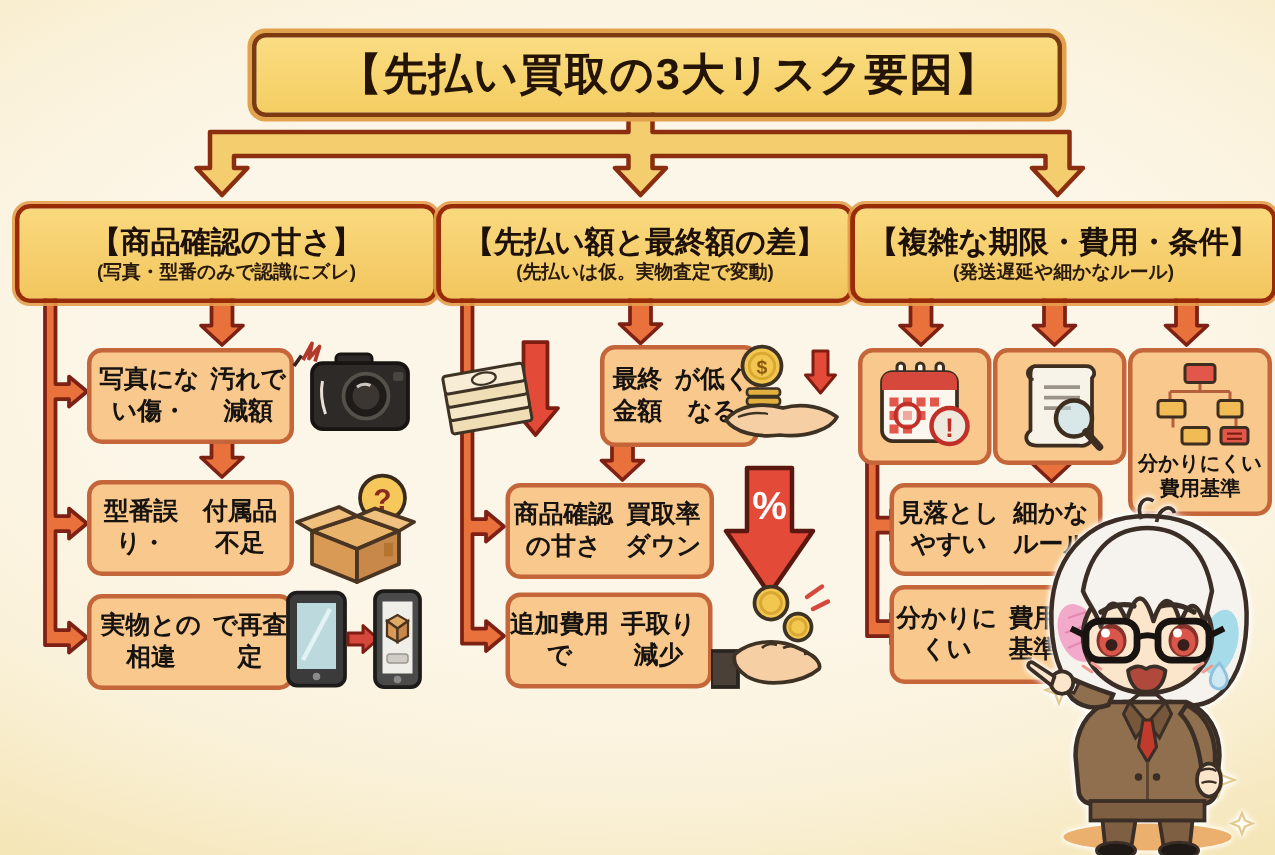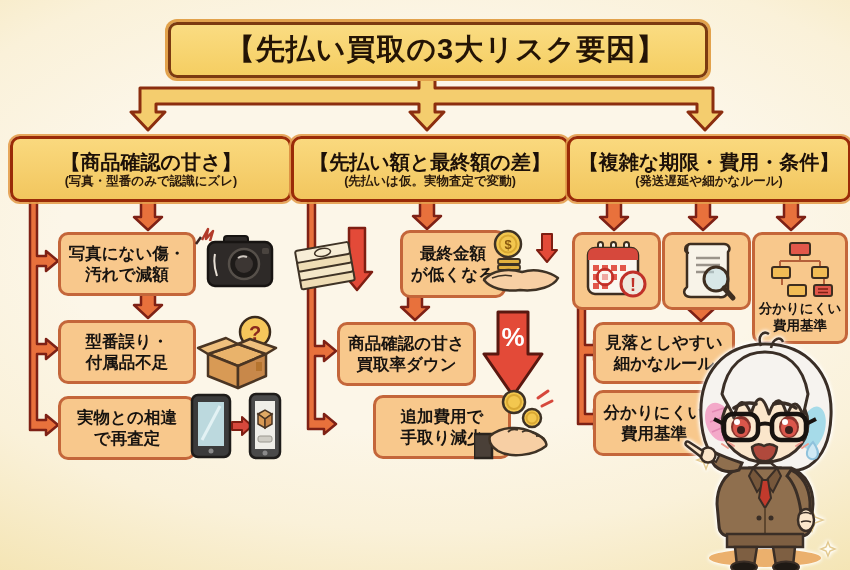--- a/index.html
+++ b/index.html
@@ -9,21 +9,21 @@
   .abs{position:absolute;}
   .title-banner{left:168px;top:22px;width:518px;height:50px;
     background:linear-gradient(#FADC82,#F5CE62);border:3px solid #7C3A10;border-radius:9px;
     box-shadow:0 0 0 3px #E2A24C;display:flex;align-items:center;justify-content:center;
     font-size:29px;font-weight:800;color:#241405;letter-spacing:1px;z-index:3;padding-left:16px;}
   .hdr{background:linear-gradient(#FAD97E,#F2C65E);border:3px solid #9A2B08;border-radius:10px;
     box-shadow:0 0 0 2px rgba(228,158,76,.9);display:flex;flex-direction:column;align-items:center;
     justify-content:center;z-index:2;text-align:center;}
   .hdr .h1{font-size:20px;font-weight:800;color:#1C1008;line-height:1.2;}
   .hdr .h2{font-size:12.5px;font-weight:700;color:#2A1A0C;line-height:1.2;}
-  .box{background:#F8C88C;border:3px solid #C4663A;border-radius:10px;display:flex;flex-direction:column;
+  .box{background:#F8C88C;border:3px solid #C4663A;border-radius:10px;display:flex;flex-direction:row;
     align-items:center;justify-content:center;z-index:2;text-align:center;font-weight:800;
     color:#171310;font-size:16.5px;line-height:1.28;}
   .ibox{background:#F8C88C;border:3px solid #C4663A;border-radius:10px;display:flex;flex-direction:column;
     align-items:center;justify-content:center;z-index:2;}
   .cap{font-size:13.5px;font-weight:800;color:#171310;line-height:1.25;text-align:center;margin-top:2px;}
   .icon{z-index:2;}
   .overlay{position:absolute;left:0;top:0;z-index:1;}
   .mascot{z-index:4;}
   svg{display:block;}
 </style>
@@ -130,21 +130,21 @@
   </div>
 
   <div class="abs box" style="left:376px;top:230px;width:100px;height:62px;margin-left:24px;">
     <div>最終金額</div>
     <div>が低くなる</div>
   </div>
   <div class="abs box" style="left:337px;top:322px;width:133px;height:58px;">
     <div>商品確認の甘さ</div>
     <div>買取率ダウン</div>
   </div>
-  <div class="abs box" style="left:337px;top:395px;width:132px;height:58px;margin-left:36px;">
+  <div class="abs box" style="left:337px;top:395px;width:132px;height:58px;">
     <div>追加費用で</div>
     <div>手取り減少</div>
   </div>
 
   <div class="abs icon" style="left:294px;top:236px;">
     <svg width="64" height="58" viewBox="0 0 64 58">
       <g transform="rotate(-10 32 30)">
         <rect x="4" y="38" width="54" height="11" rx="2" fill="#EFDDB5" stroke="#3E3225" stroke-width="2"></rect>
         <rect x="4" y="29" width="54" height="11" rx="2" fill="#F4E7C8" stroke="#3E3225" stroke-width="2"></rect>
         <rect x="4" y="20" width="54" height="11" rx="2" fill="#EFDDB5" stroke="#3E3225" stroke-width="2"></rect>

